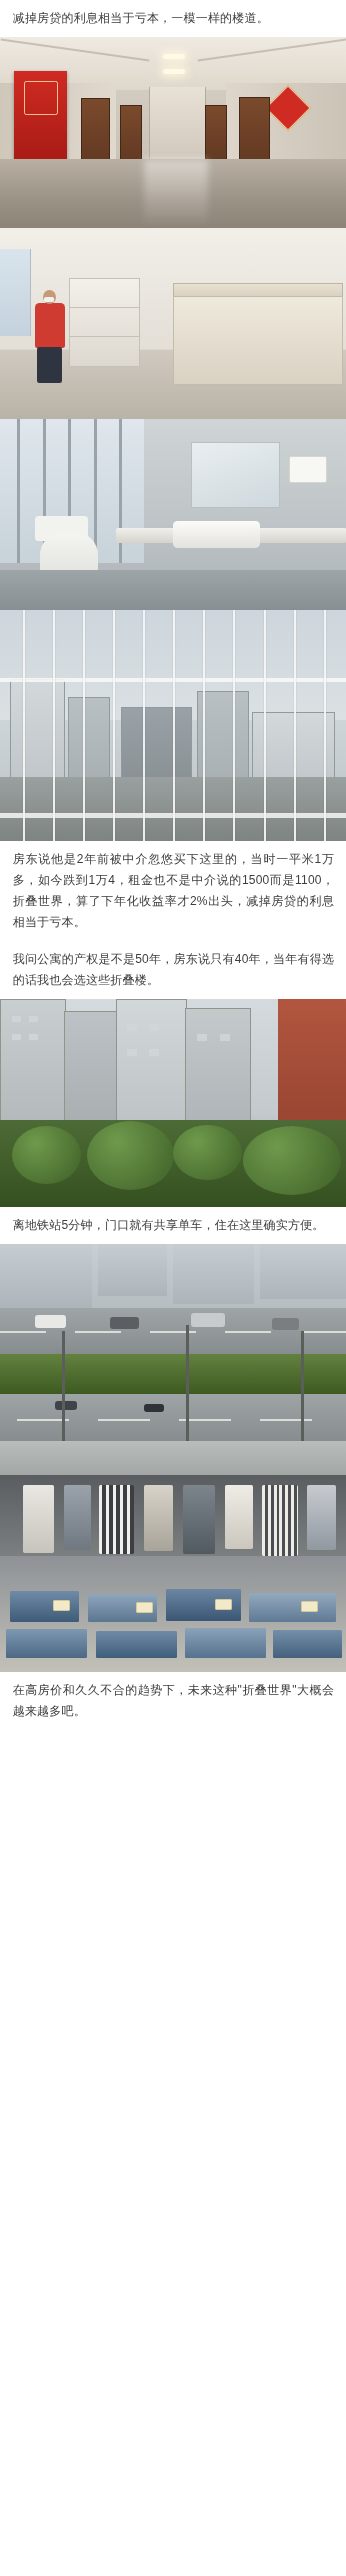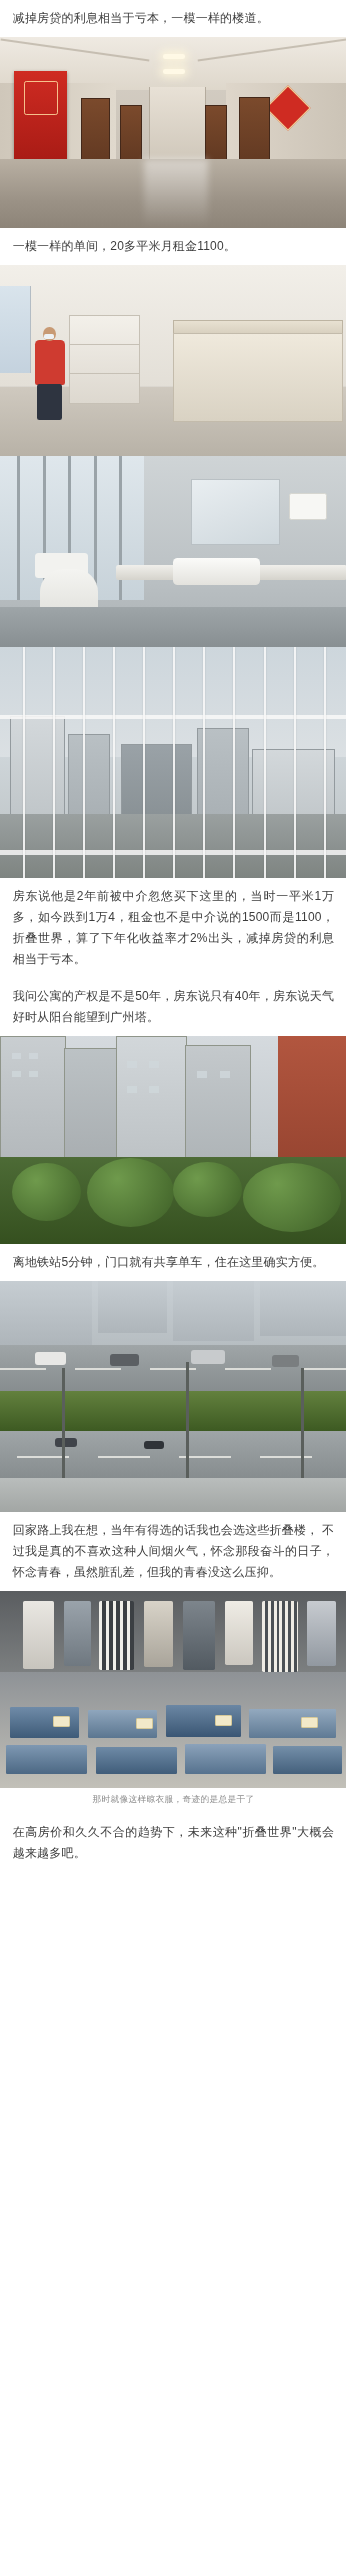--- a/index.html
+++ b/index.html
@@ -335,21 +335,20 @@
       <div class="fu" style="left:272px;top:55px;"></div>
       <div class="door" style="left:81px;top:61px;width:26.6px;height:76px;"></div>
       <div class="door" style="left:120px;top:68px;width:19.7px;height:65px;"></div>
       <div class="door" style="right:77px;top:60px;width:29px;height:79px;"></div>
       <div class="door" style="right:120px;top:68px;width:19.7px;height:65px;"></div>
       <div class="floor"></div>
       <div class="floor-shine"></div>
     </div>
   </div>
 
-  <div class="para">一模一样的单间，20多平米月租金1100。</div>
 
   <div class="figure">
     <div class="canvas ph-room">
       <div class="wall"></div>
       <div class="window"></div>
       <div class="floor2"></div>
       <div class="headboard"></div>
       <div class="bed"></div>
       <div class="cab">
         <div class="shelf" style="top:28px;"></div>
@@ -401,21 +400,21 @@
       <div class="railbar" style="left:203px;"></div>
       <div class="railbar" style="left:233px;"></div>
       <div class="railbar" style="left:264px;"></div>
       <div class="railbar" style="left:294px;"></div>
       <div class="railbar" style="left:324px;"></div>
     </div>
   </div>
 
   <div class="para">房东说他是2年前被中介忽悠买下这里的，当时一平米1万多，如今跌到1万4，租金也不是中介说的1500而是1100，折叠世界，算了下年化收益率才2%出头，减掉房贷的利息相当于亏本。</div>
 
-  <div class="para">我问公寓的产权是不是50年，房东说只有40年，房东说天气好时从阳台能望到广州塔。</div>
+  <div class="para">我问公寓的产权是不是50年，房东说只有40年，当年有得选的话我也会选这些折叠楼。</div>
 
   <div class="figure">
     <div class="canvas ph-towers">
       <div class="bld" style="left:0;top:0;width:64px;height:144px;background:linear-gradient(180deg,#c9ced1,#b0b5b8);"></div>
       <div class="bld" style="left:64px;top:11.6px;width:52px;height:133px;background:linear-gradient(180deg,#bcc2c5,#a5aaad);"></div>
       <div class="bld" style="left:116px;top:0;width:69px;height:150px;background:linear-gradient(180deg,#d2d7da,#b9bec1);"></div>
       <div class="bld" style="left:185px;top:9.2px;width:64px;height:139px;background:linear-gradient(180deg,#c4c9cc,#aab0b3);"></div>
       <div class="redwall"></div>
       <div class="win" style="left:11.6px;top:17.3px;width:9.2px;height:5.8px;"></div>
       <div class="win" style="left:29px;top:17.3px;width:9.2px;height:5.8px;"></div>
@@ -461,21 +460,20 @@
       <div class="lane" style="left:260px;top:175px;width:52px;"></div>
       <div class="car" style="left:55px;top:157px;width:22px;height:9.2px;background:#40444a;"></div>
       <div class="car" style="left:144px;top:160px;width:19.7px;height:8px;background:#2f3338;"></div>
       <div class="pole" style="left:62px;top:87px;height:110px;"></div>
       <div class="pole" style="left:186px;top:81px;height:116px;"></div>
       <div class="pole" style="left:301px;top:87px;height:110px;"></div>
       <div class="sidewalk"></div>
     </div>
   </div>
 
-  <div class="para">回家路上我在想，当年有得选的话我也会选这些折叠楼， 不过我是真的不喜欢这种人间烟火气，怀念那段奋斗的日子，怀念青春，虽然脏乱差，但我的青春没这么压抑。</div>
 
   <div class="figure">
     <div class="canvas ph-cloth">
       <div class="hang"></div>
       <div class="garment" style="left:23px;width:31px;height:68px;background:linear-gradient(180deg,#e9e7e2,#c7c4bd);"></div>
       <div class="garment" style="left:64px;width:26.6px;height:65px;background:linear-gradient(180deg,#9aa3ab,#6f7880);"></div>
       <div class="garment" style="left:99px;width:35px;height:69px;background:repeating-linear-gradient(90deg,#f0efe9 0 3.5px,#3b3f43 3.5px 7px);"></div>
       <div class="garment" style="left:144px;width:29px;height:66px;background:linear-gradient(180deg,#d8d3c8,#a9a49a);"></div>
       <div class="garment" style="left:183px;width:32px;height:69px;background:linear-gradient(180deg,#7d858c,#525a61);"></div>
       <div class="garment" style="left:225px;width:28px;height:64px;background:linear-gradient(180deg,#efece5,#cbc7bf);"></div>
@@ -488,19 +486,18 @@
       <div class="stack" style="left:249px;top:118px;width:87px;height:29px;background:linear-gradient(180deg,#93a9bf,#5f7a94);"></div>
       <div class="stack" style="left:5.8px;top:154px;width:81px;height:29px;background:linear-gradient(180deg,#7e98b2,#4c6884);"></div>
       <div class="stack" style="left:96px;top:156px;width:81px;height:26.6px;background:linear-gradient(180deg,#6e8aa6,#405d7a);"></div>
       <div class="stack" style="left:185px;top:153px;width:81px;height:30px;background:linear-gradient(180deg,#8ba2ba,#56728e);"></div>
       <div class="stack" style="left:273px;top:155px;width:69px;height:28px;background:linear-gradient(180deg,#748fa9,#44607c);"></div>
       <div class="tag" style="left:53px;top:125px;"></div>
       <div class="tag" style="left:136px;top:127px;"></div>
       <div class="tag" style="left:215px;top:124px;"></div>
       <div class="tag" style="left:301px;top:126px;"></div>
     </div>
-    <div class="caption">那时就像这样晾衣服，奇迹的是总是干了</div>
   </div>
 
   <div class="para">在高房价和久久不合的趋势下，未来这种"折叠世界"大概会越来越多吧。</div>
 
 </div>
 
 
 </body></html>

